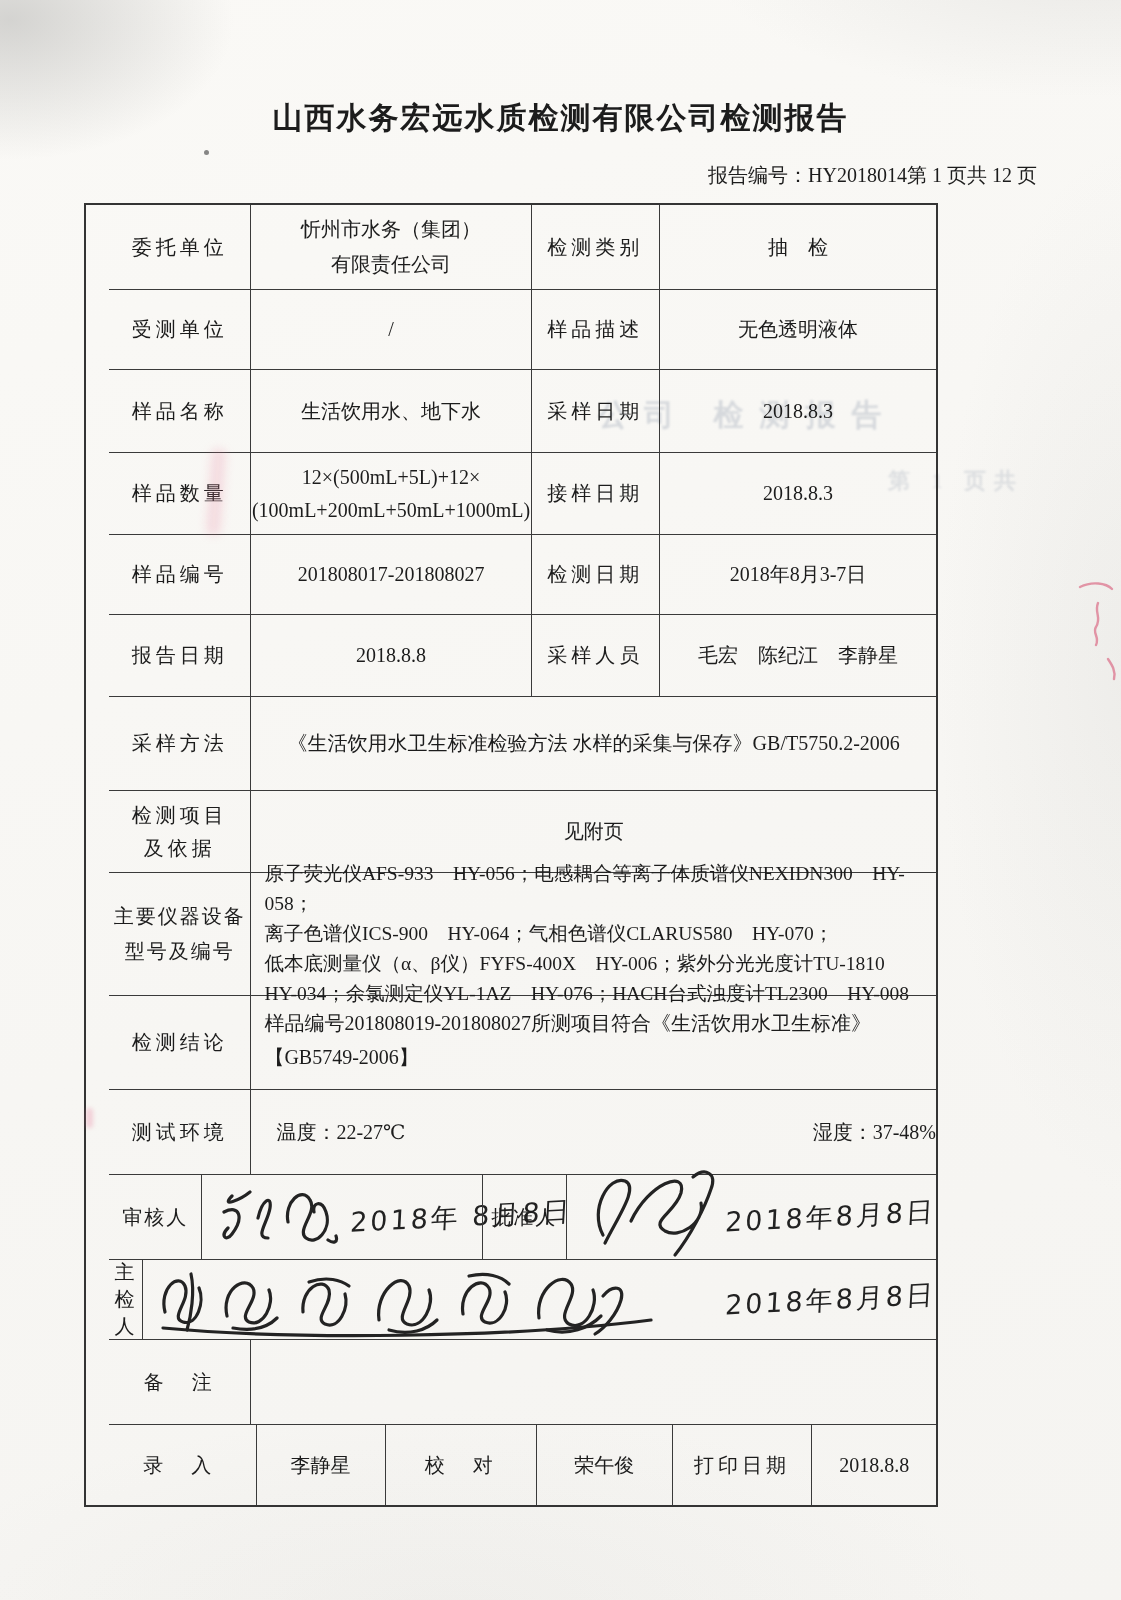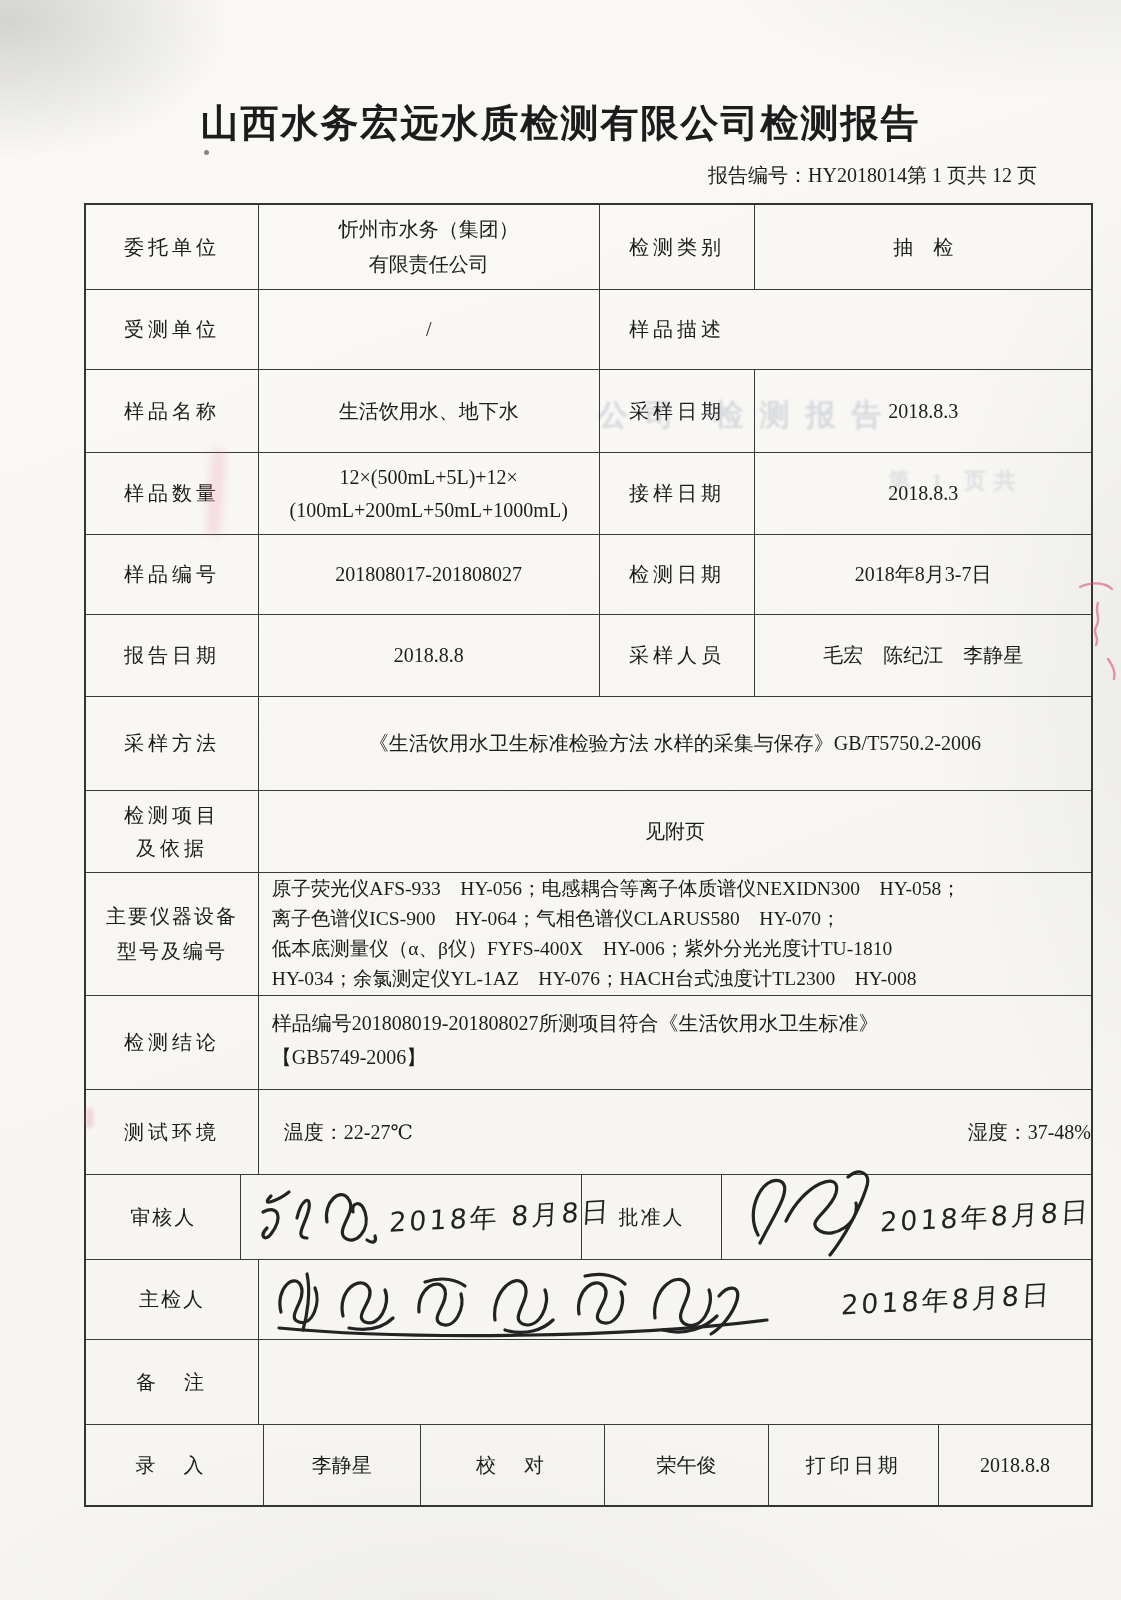--- a/index.html
+++ b/index.html
@@ -12,31 +12,31 @@
     font-family:"Liberation Serif","DejaVu Serif",serif;
     background:
       radial-gradient(ellipse 320px 200px at 10px 20px, rgba(150,150,148,.38), transparent 70%),
       radial-gradient(ellipse 520px 180px at 97% -2%, rgba(185,185,182,.22), transparent 72%),
       radial-gradient(ellipse 260px 700px at 101% 42%, rgba(200,200,197,.20), transparent 75%),
       radial-gradient(ellipse 700px 260px at 40% 101%, rgba(205,205,202,.16), transparent 78%),
       linear-gradient(160deg,#faf9f6 0%,#f7f6f3 55%,#f5f4f1 100%);
   }
   .title{
     position:absolute;top:98px;left:0;width:100%;
-    text-align:center;font-size:38px;font-weight:bold;letter-spacing:2px;margin:0;
+    text-align:center;font-size:30px;font-weight:bold;letter-spacing:2px;margin:0;
   }
   .meta{
     position:absolute;top:162px;left:84px;width:953px;
     display:flex;justify-content:flex-end;align-items:flex-end;
     font-size:20px;
   }
   .tbl{
-    position:absolute;top:203px;left:84px;width:1009px;
+    position:absolute;top:203px;left:84px;width:854px;
     border:2px solid #343434;box-sizing:border-box;
-    display:flex;flex-direction:column;
+    display:flex;flex-direction:column;padding-left:23px;
   }
   .tr{display:flex;border-top:1.6px solid #3a3a3a;box-sizing:border-box;}
   .tr:first-child{border-top:none;}
   .td{
     border-left:1.6px solid #3a3a3a;box-sizing:border-box;
     display:flex;align-items:center;justify-content:center;
     font-size:20px;text-align:center;position:relative;overflow:visible;
   }
   .td:first-child{border-left:none;}
   .lab{letter-spacing:4px;}
@@ -114,20 +114,23 @@
     <div class="tr" style="height:80px">
       <div class="td lab w1">
           <span>受测单位</span>
         </div>
       <div class="td w2">
           <span>/</span>
         </div>
       <div class="td lab w3">
           <span>样品描述</span>
         </div>
+      <div class="td w4">
+          <span>无色透明液体</span>
+        </div>
     </div>
 
     <div class="tr" style="height:83px">
       <div class="td lab w1">
           <span>样品名称</span>
         </div>
       <div class="td w2">
           <span>生活饮用水、地下水</span>
         </div>
       <div class="td lab w3">

